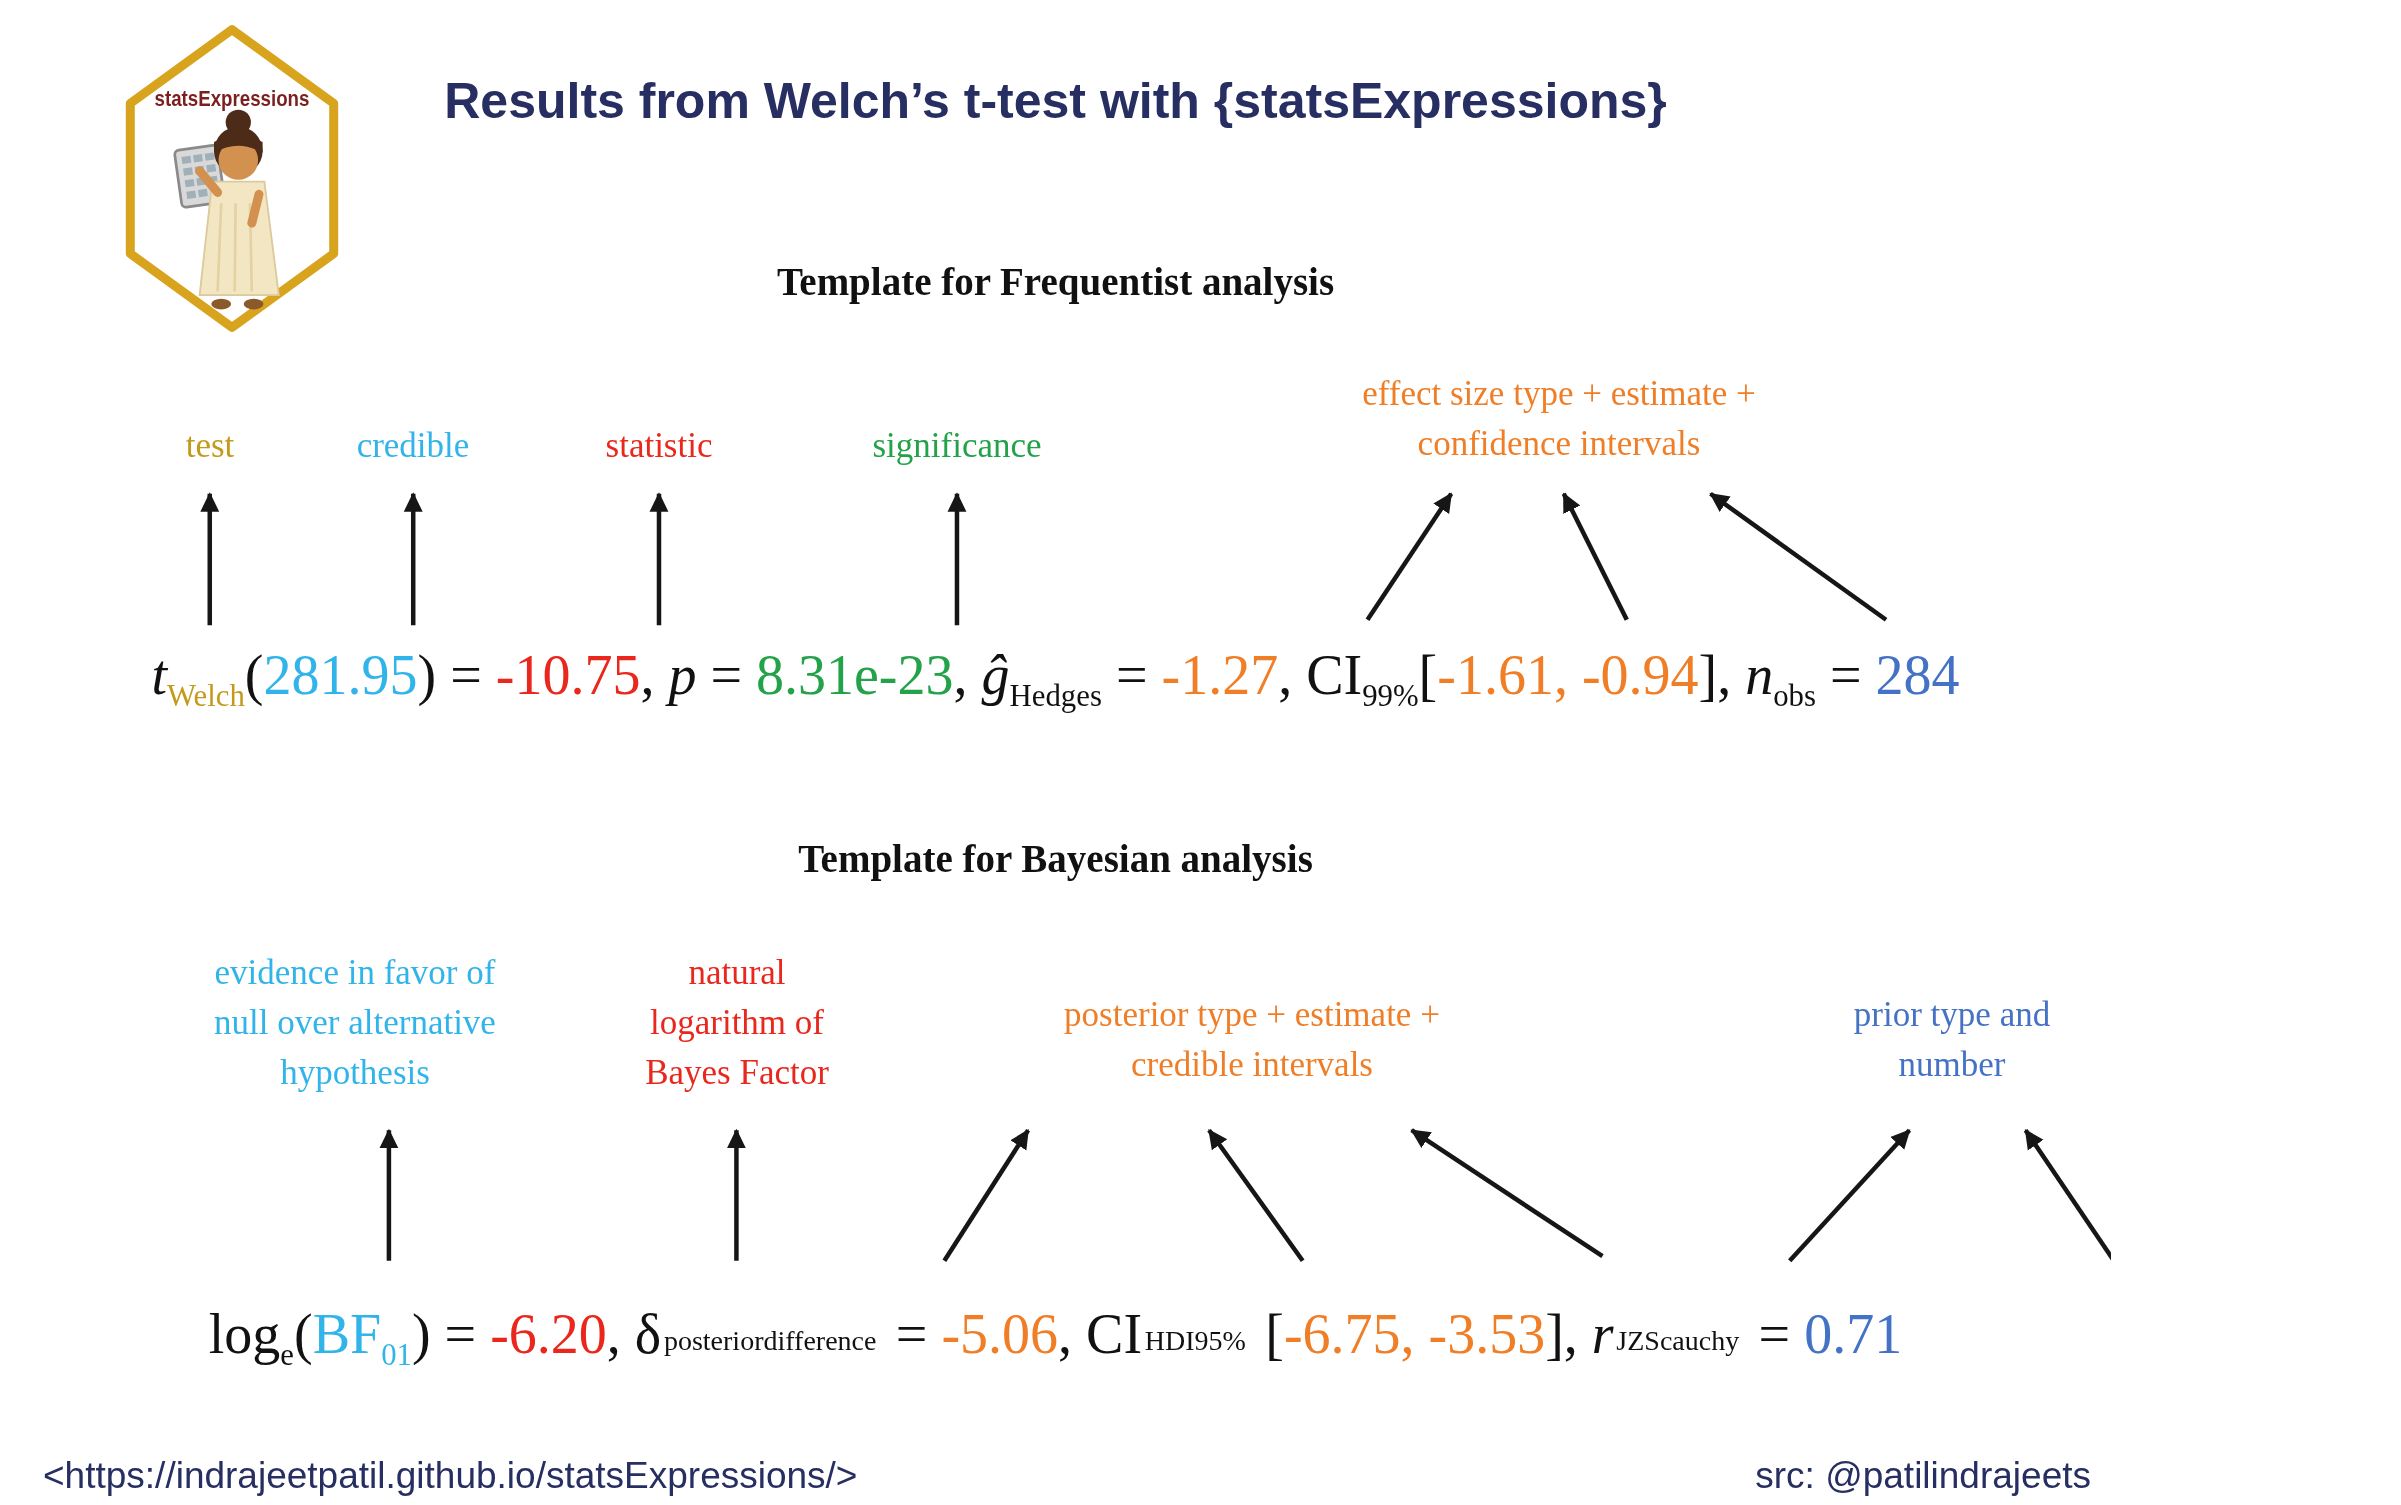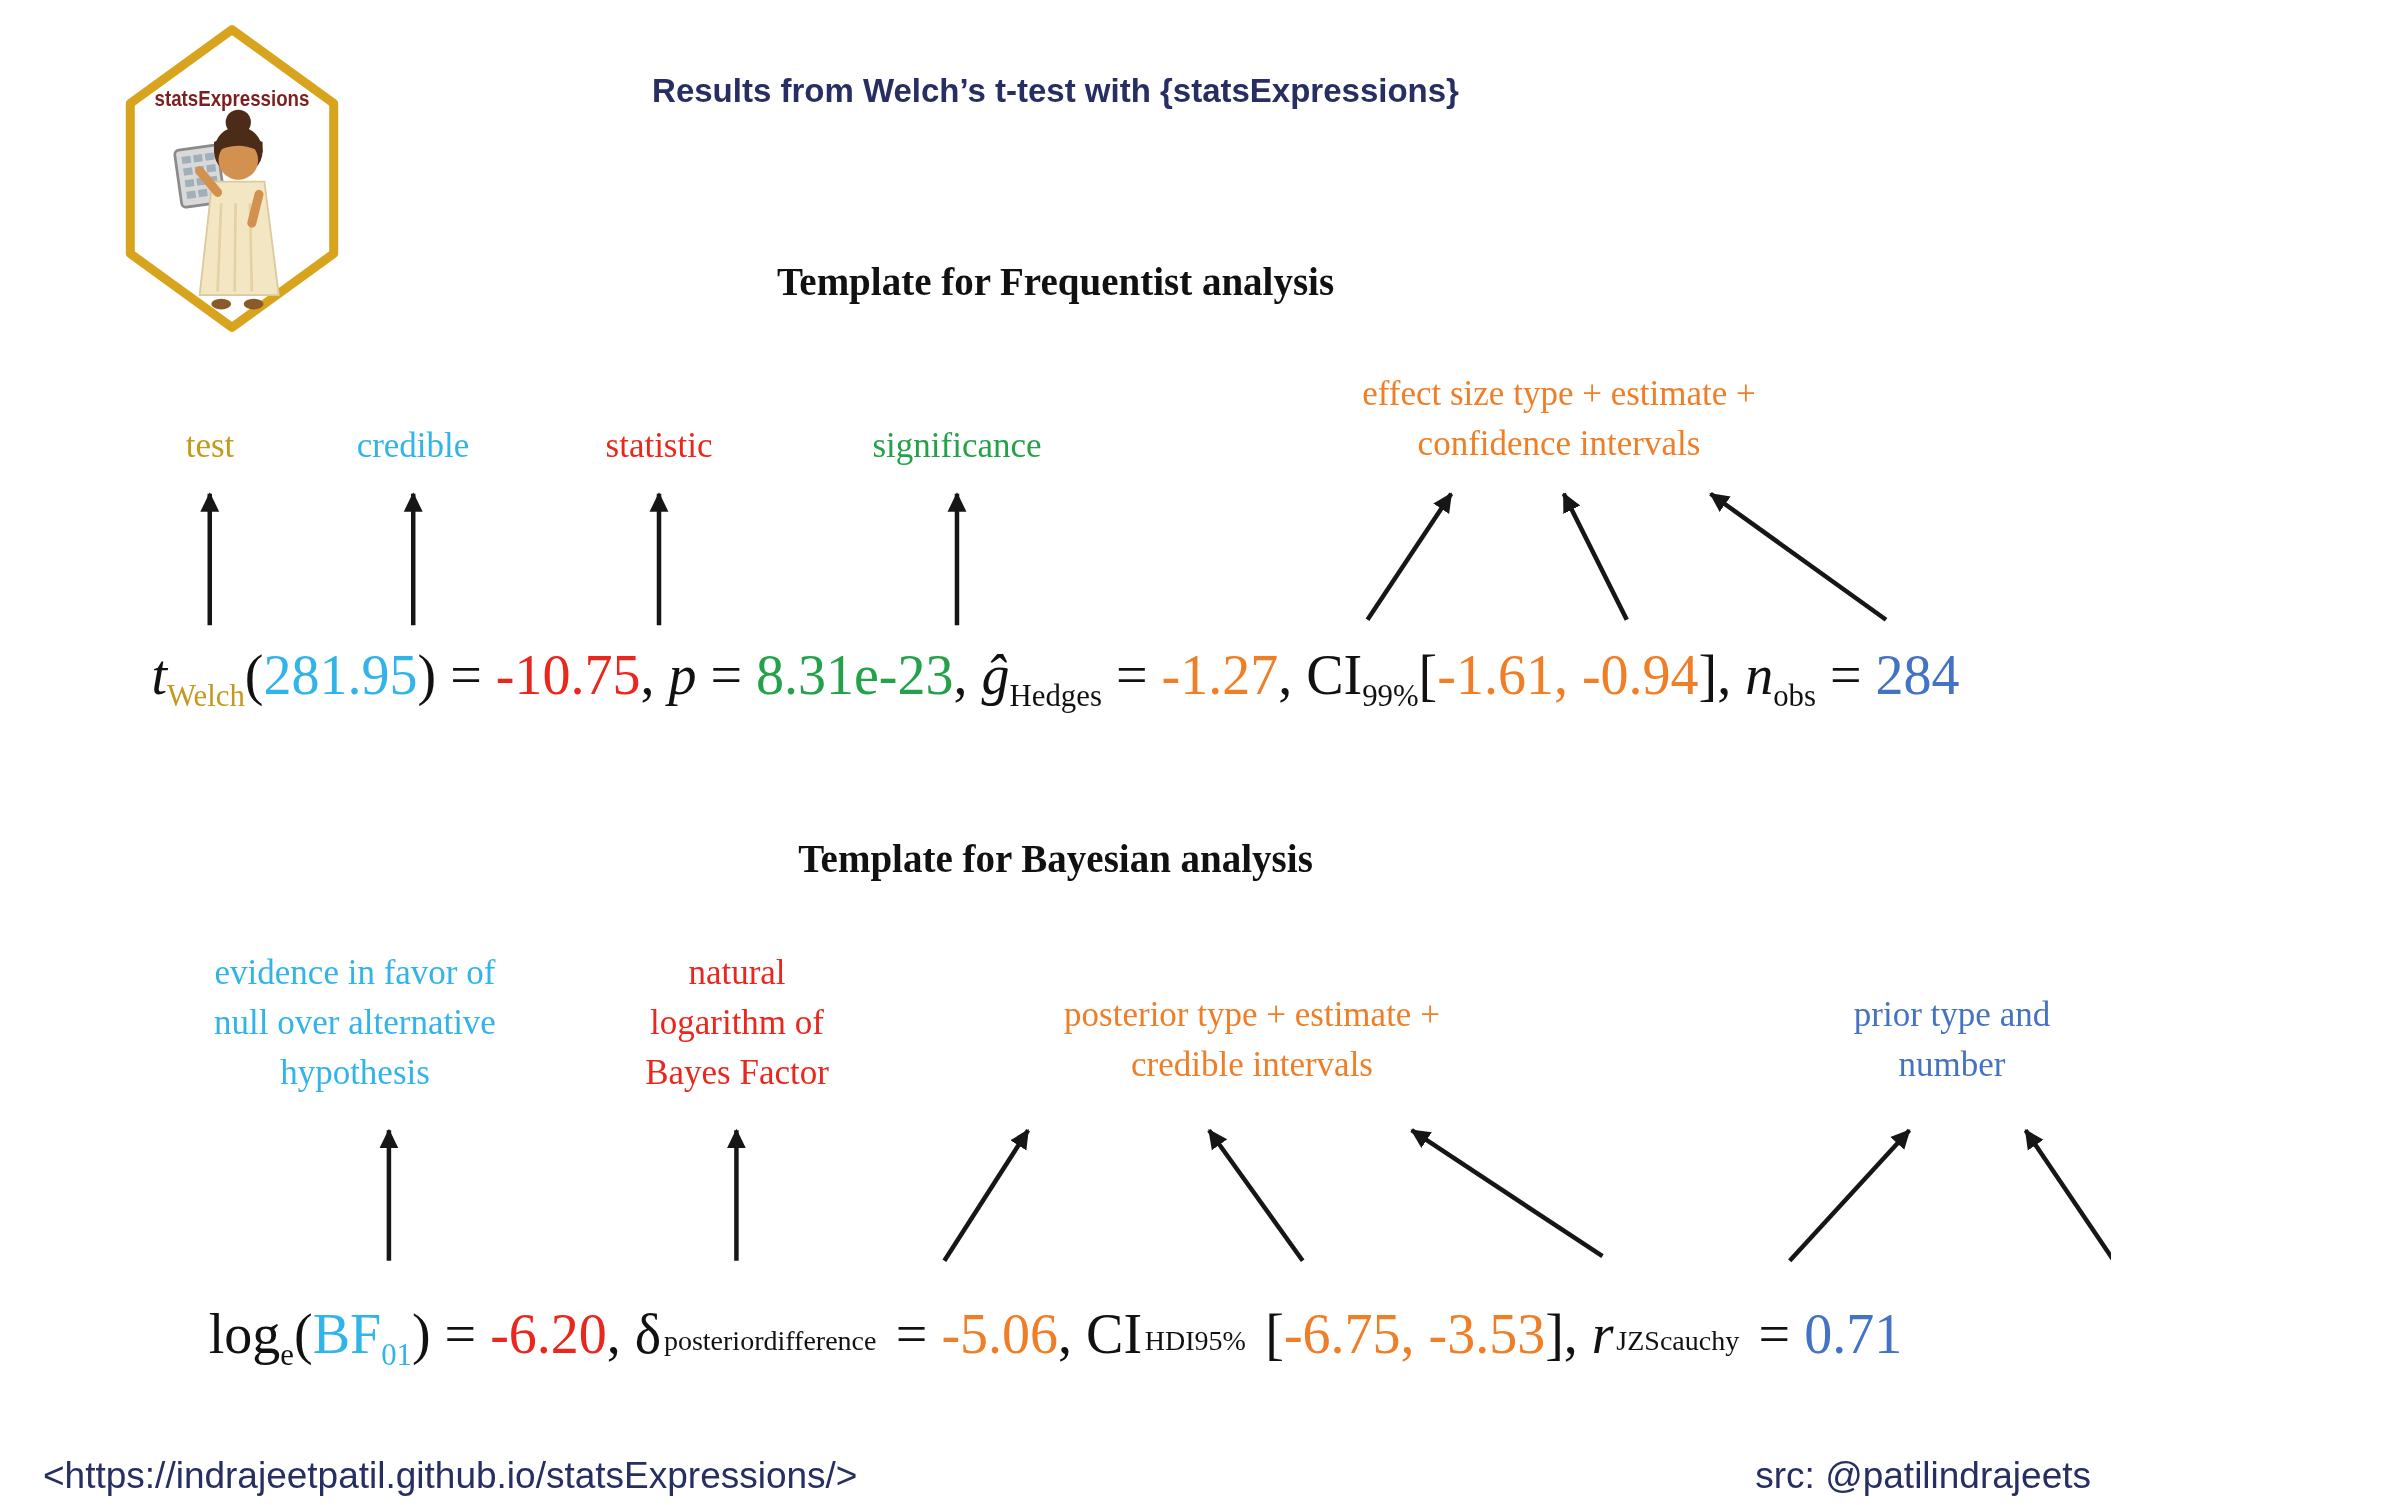--- a/index.html
+++ b/index.html
@@ -3,21 +3,21 @@
 <meta charset="utf-8">
 <style>
   html,body{margin:0;padding:0;background:#ffffff;}
   .canvas{
     position:relative;width:2111px;height:1506px;background:#ffffff;
     font-family:"Liberation Serif","DejaVu Serif",serif;color:#111;overflow:hidden;
   }
   .title{
     position:absolute;left:0;right:0;top:72px;text-align:center;
     font-family:"Liberation Sans","DejaVu Sans",sans-serif;
-    font-weight:700;font-size:33px;color:var(--navy);
+    font-weight:700;font-size:50px;color:var(--navy);
   }
   .section-heading{
     position:absolute;left:0;right:0;text-align:center;
     font-weight:700;font-size:39px;color:#111;
   }
   .heading-freq{top:259px}
   .heading-bayes{top:836px}
   .label{
     position:absolute;transform:translateX(-50%);text-align:center;
     font-size:35px;line-height:50px;white-space:nowrap;

